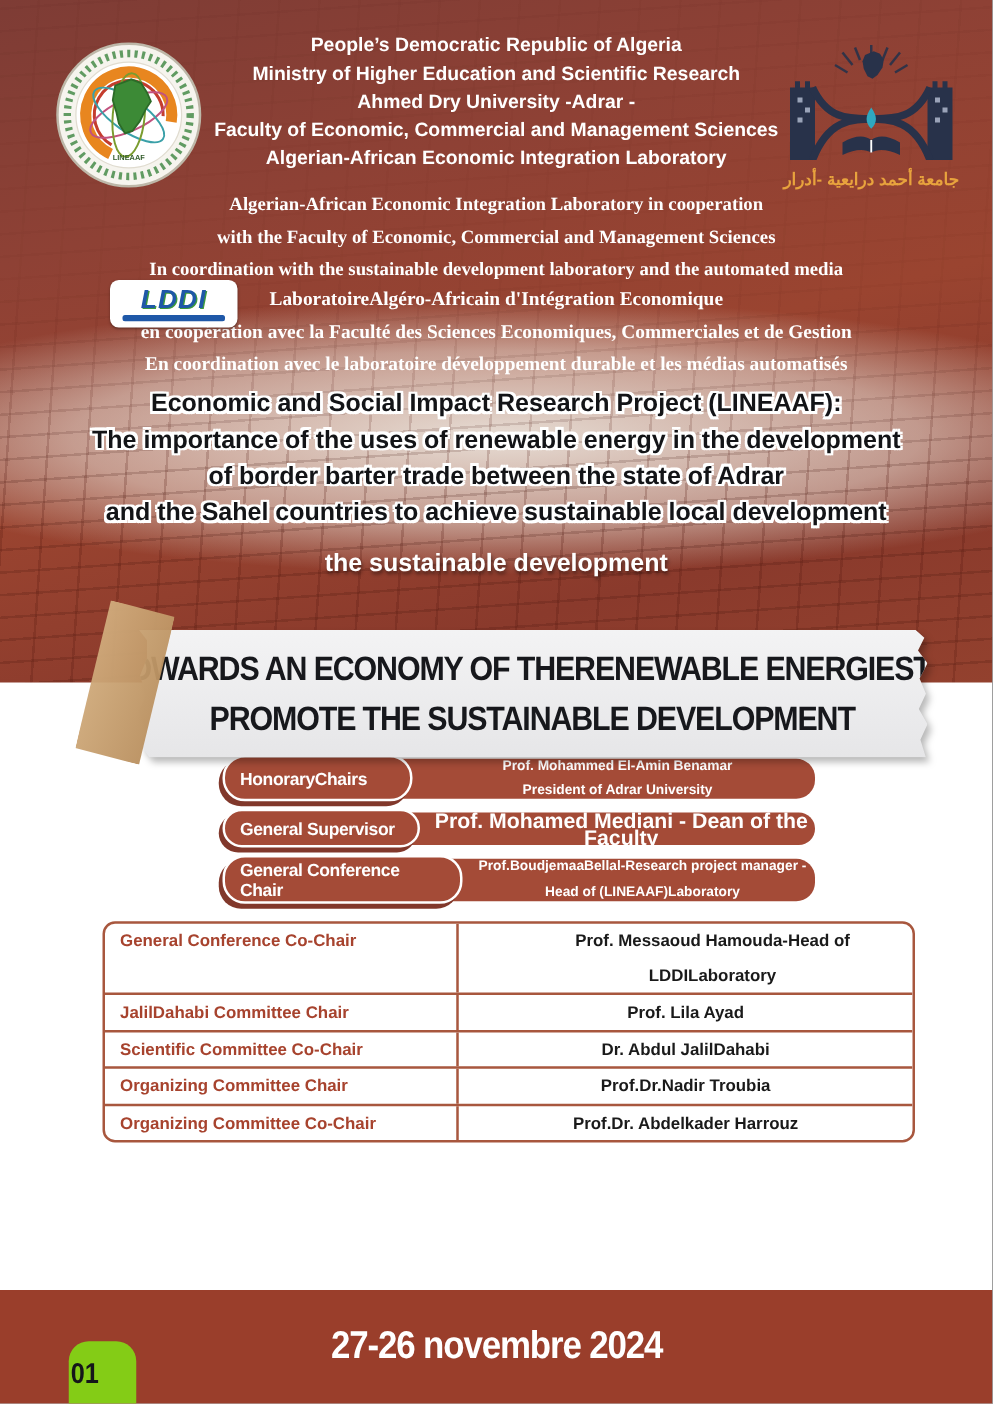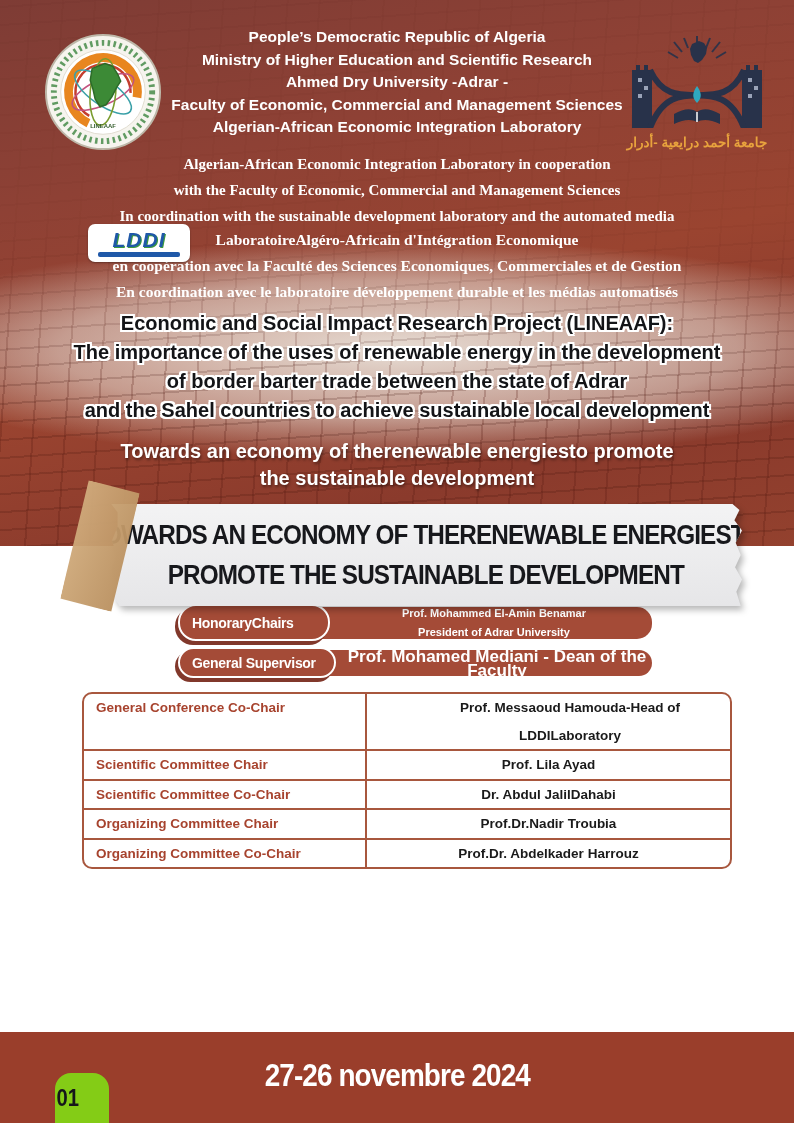--- a/index.html
+++ b/index.html
@@ -165,21 +165,20 @@
     </div>
 
     <div class="project-title">
       <div>Economic and Social Impact Research Project (LINEAAF):</div>
       <div>The importance of the uses of renewable energy in the development</div>
       <div>of border barter trade between the state of Adrar</div>
       <div>and the Sahel countries to achieve sustainable local development</div>
     </div>
 
     <div class="subtitle">
-      <div>Towards an economy of therenewable energiesto promote</div>
       <div>the sustainable development</div>
     </div>
   </div>
 
   <div class="tape"></div>
   <div class="banner">
     <div class="banner-inner">
       <div class="banner-line">TOWARDS AN ECONOMY OF THERENEWABLE ENERGIESTO</div>
       <div class="banner-line">PROMOTE THE SUSTAINABLE DEVELOPMENT</div>
     </div>
@@ -207,29 +206,39 @@
       <div class="chair-row r2">
         <div class="chair-bar"></div>
         <div class="chair-pill">
           <span>General Supervisor</span>
         </div>
         <div class="chair-value">
           <span>Prof. Mohamed Mediani - Dean of the Faculty</span>
         </div>
       </div>
 
+      <div class="chair-row r3">
+        <div class="chair-bar"></div>
+        <div class="chair-pill">
+          <span>General Conference Chair</span>
+        </div>
+        <div class="chair-value">
+          <span>Prof.BoudjemaaBellal-Research project manager -</span>
+          <span>Head of (LINEAAF)Laboratory</span>
+        </div>
+      </div>
     </div>
 
     <div class="committee">
       <div class="trow">
         <div class="tcell-role">General Conference Co-Chair</div>
         <div class="tcell-name">Prof. Messaoud Hamouda-Head of LDDILaboratory</div>
       </div>
       <div class="trow">
-        <div class="tcell-role">Scientific Committee Chair</div>
+        <div class="tcell-role">JalilDahabi Committee Chair</div>
         <div class="tcell-name">Prof. Lila Ayad</div>
       </div>
       <div class="trow">
         <div class="tcell-role">Scientific Committee Co-Chair</div>
         <div class="tcell-name">Dr. Abdul JalilDahabi</div>
       </div>
       <div class="trow">
         <div class="tcell-role">Organizing Committee Chair</div>
         <div class="tcell-name">Prof.Dr.Nadir Troubia</div>
       </div>

